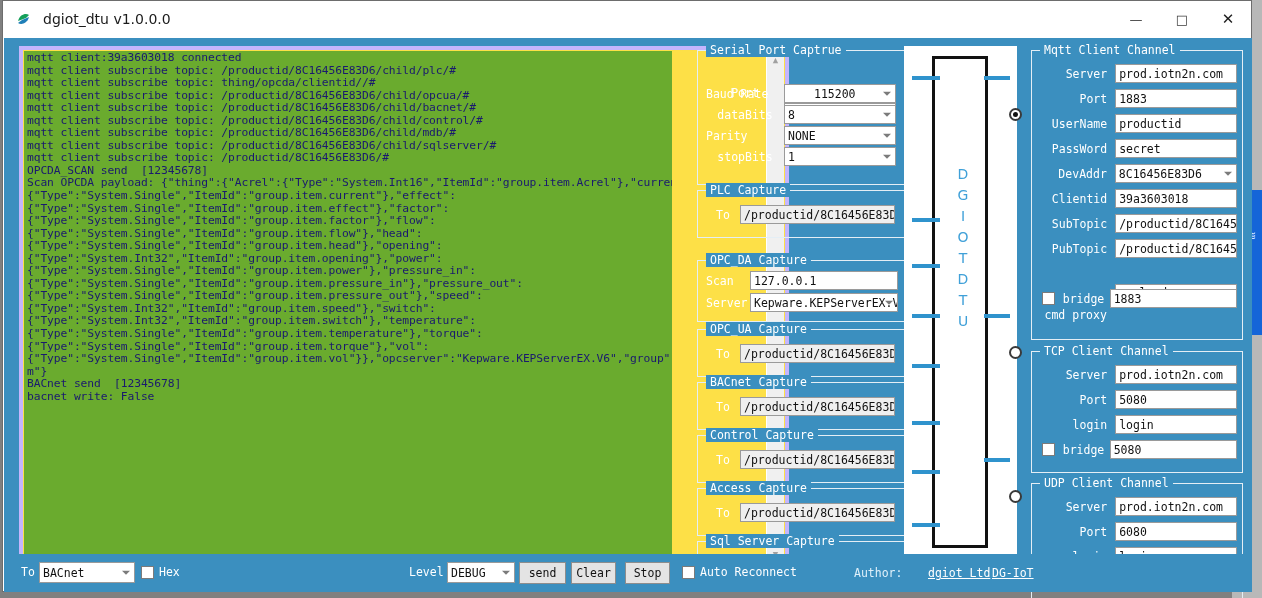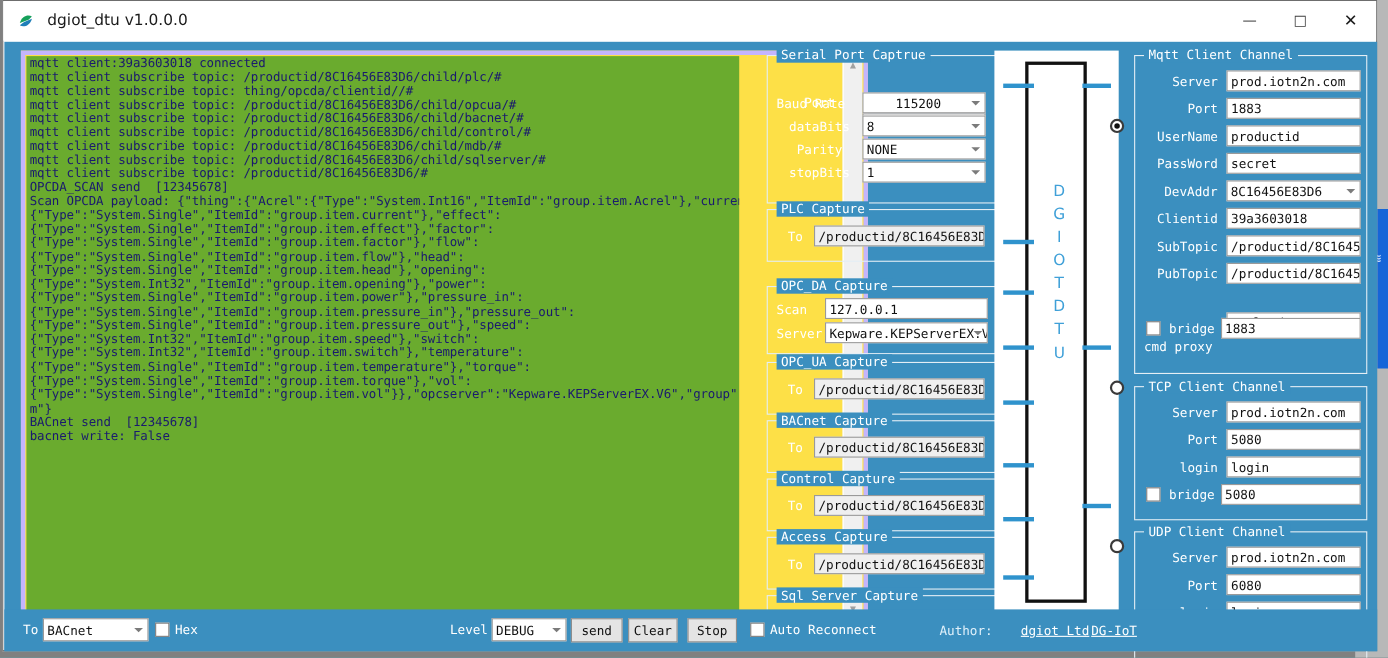--- a/index.html
+++ b/index.html
@@ -158,21 +158,21 @@
           </div>
         </div>
         <div class="row" style="position:absolute;left:8px;top:54px;width:194px;">
           <div class="lbl" style="width:78px;text-align:center;">dataBits</div>
           <div class="fld sel" style="width:112px;">
             <span>8</span>
             <span class="caret"></span>
           </div>
         </div>
         <div class="row" style="position:absolute;left:8px;top:75px;width:194px;">
-          <div class="lbl" style="width:78px;text-align:center;">Parity</div>
+          <div class="lbl" style="width:78px;">Parity</div>
           <div class="fld sel" style="width:112px;">
             <span>NONE</span>
             <span class="caret"></span>
           </div>
         </div>
         <div class="row" style="position:absolute;left:8px;top:96px;width:194px;">
           <div class="lbl" style="width:78px;text-align:center;">stopBits</div>
           <div class="fld sel" style="width:112px;">
             <span>1</span>
             <span class="caret"></span>
@@ -303,21 +303,21 @@
         </div>
         <div class="row" style="position:absolute;left:8px;top:163px;width:197px;">
           <div class="lbl" style="width:72px;text-align:right;padding-right:8px;">SubTopic</div>
           <div class="fld" style="width:130px;">/productid/8C16456E83D</div>
         </div>
         <div class="row" style="position:absolute;left:8px;top:188px;width:197px;">
           <div class="lbl" style="width:72px;text-align:right;padding-right:8px;">PubTopic</div>
           <div class="fld" style="width:130px;">/productid/8C16456E83D</div>
         </div>
         <div class="row" style="position:absolute;left:8px;top:213px;width:197px;">
-          <div class="lbl" style="width:72px;text-align:left;padding-right:8px;margin-top:44px;">cmd proxy</div>
+          <div class="lbl" style="width:72px;text-align:right;padding-right:8px;margin-top:44px;">cmd proxy</div>
           <div class="fld sel" style="width:130px;">
             <span>payload</span>
             <span class="caret"></span>
           </div>
         </div>
         <div class="row" style="position:absolute;left:8px;top:238px;width:197px;">
           <div class="cbx" style="margin-left:2px;margin-right:8px;"></div>
           <div class="lbl" style="width:48px;">bridge</div>
           <div class="fld" style="width:130px;">1883</div>
         </div>

